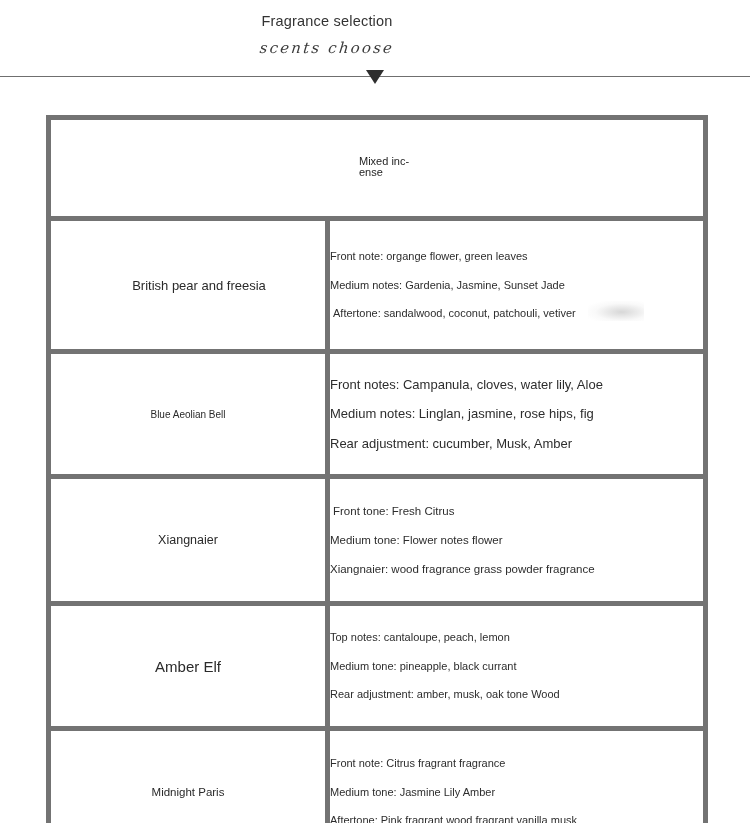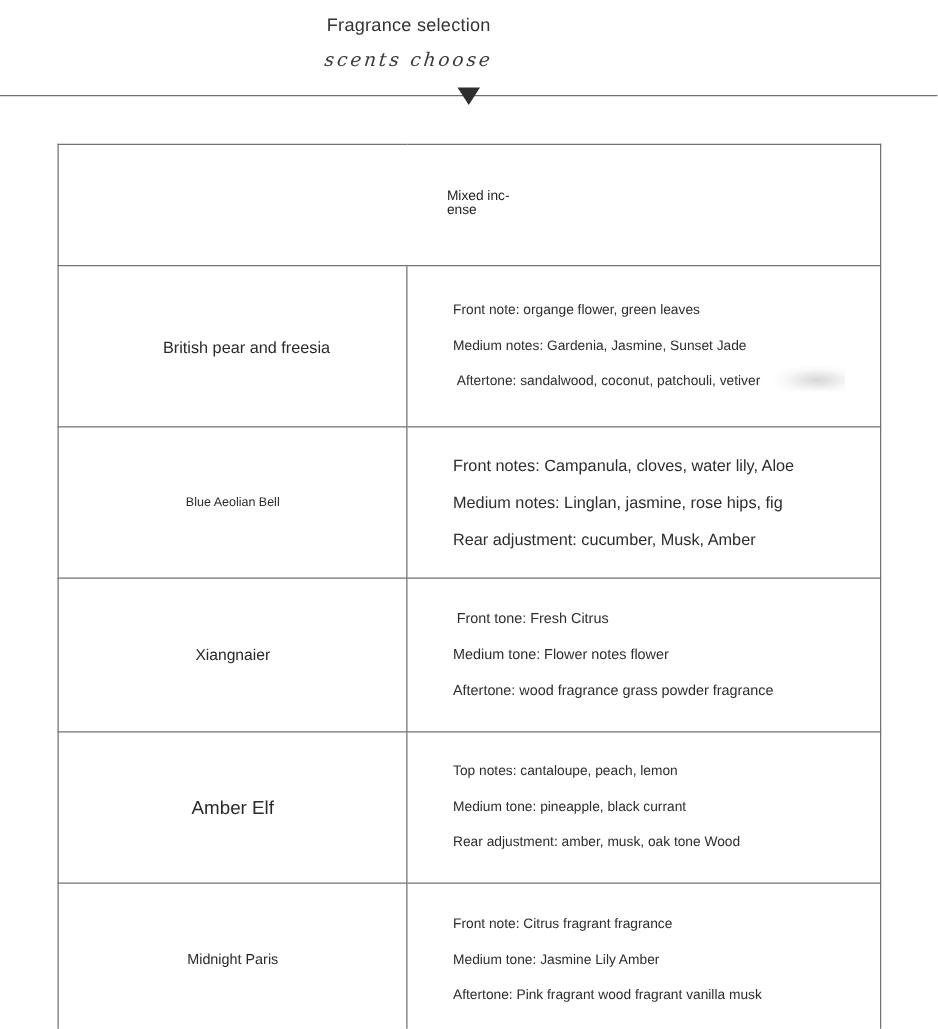--- a/index.html
+++ b/index.html
@@ -72,21 +72,21 @@
     left: 46px;
     top: 115px;
     width: 659px;
   }
   table.fragrance-table {
     border-collapse: collapse;
     width: 659px;
     table-layout: fixed;
   }
   table.fragrance-table td {
-    border: 1px solid #737373;
+    border: 5px solid #737373;
     vertical-align: middle;
     padding: 0;
   }
   .col-name { width: 279px; }
   .col-notes { width: 378px; }
 
   
   .row-header td {
     height: 96px;
     text-align: center;
@@ -107,21 +107,20 @@
     text-align: center;
     color: #2a2a2a;
   }
   .notes-cell {
     padding-left: 6px;
     color: #2d2d2d;
   }
   .note-line {
     line-height: 28.5px;
     white-space: nowrap;
-    margin-left: 36px;
   }
 
   .r2 td { height: 128px; }
   .r3 td { height: 120px; }
   .r4 td { height: 122px; }
   .r5 td { height: 120px; }
   .r6 td { height: 122px; }
 
   .r2 .name-cell { font-size: 13px; padding-left: 22px; }
   .r3 .name-cell { font-size: 10px; }
@@ -195,21 +194,21 @@
           <div class="note-line">Medium notes: Linglan, jasmine, rose hips, fig</div>
           <div class="note-line">Rear adjustment: cucumber, Musk, Amber</div>
         </td>
       </tr>
 
       <tr class="r4">
         <td class="name-cell">Xiangnaier</td>
         <td class="notes-cell">
           <div class="note-line">Front tone: Fresh Citrus</div>
           <div class="note-line">Medium tone: Flower notes flower</div>
-          <div class="note-line">Aftertone: wood fragrance grass powder fragrance</div>
+          <div class="note-line">Xiangnaier: wood fragrance grass powder fragrance</div>
         </td>
       </tr>
 
       <tr class="r5">
         <td class="name-cell">Amber Elf</td>
         <td class="notes-cell">
           <div class="note-line">Top notes: cantaloupe, peach, lemon</div>
           <div class="note-line">Medium tone: pineapple, black currant</div>
           <div class="note-line">Rear adjustment: amber, musk, oak tone Wood</div>
         </td>

